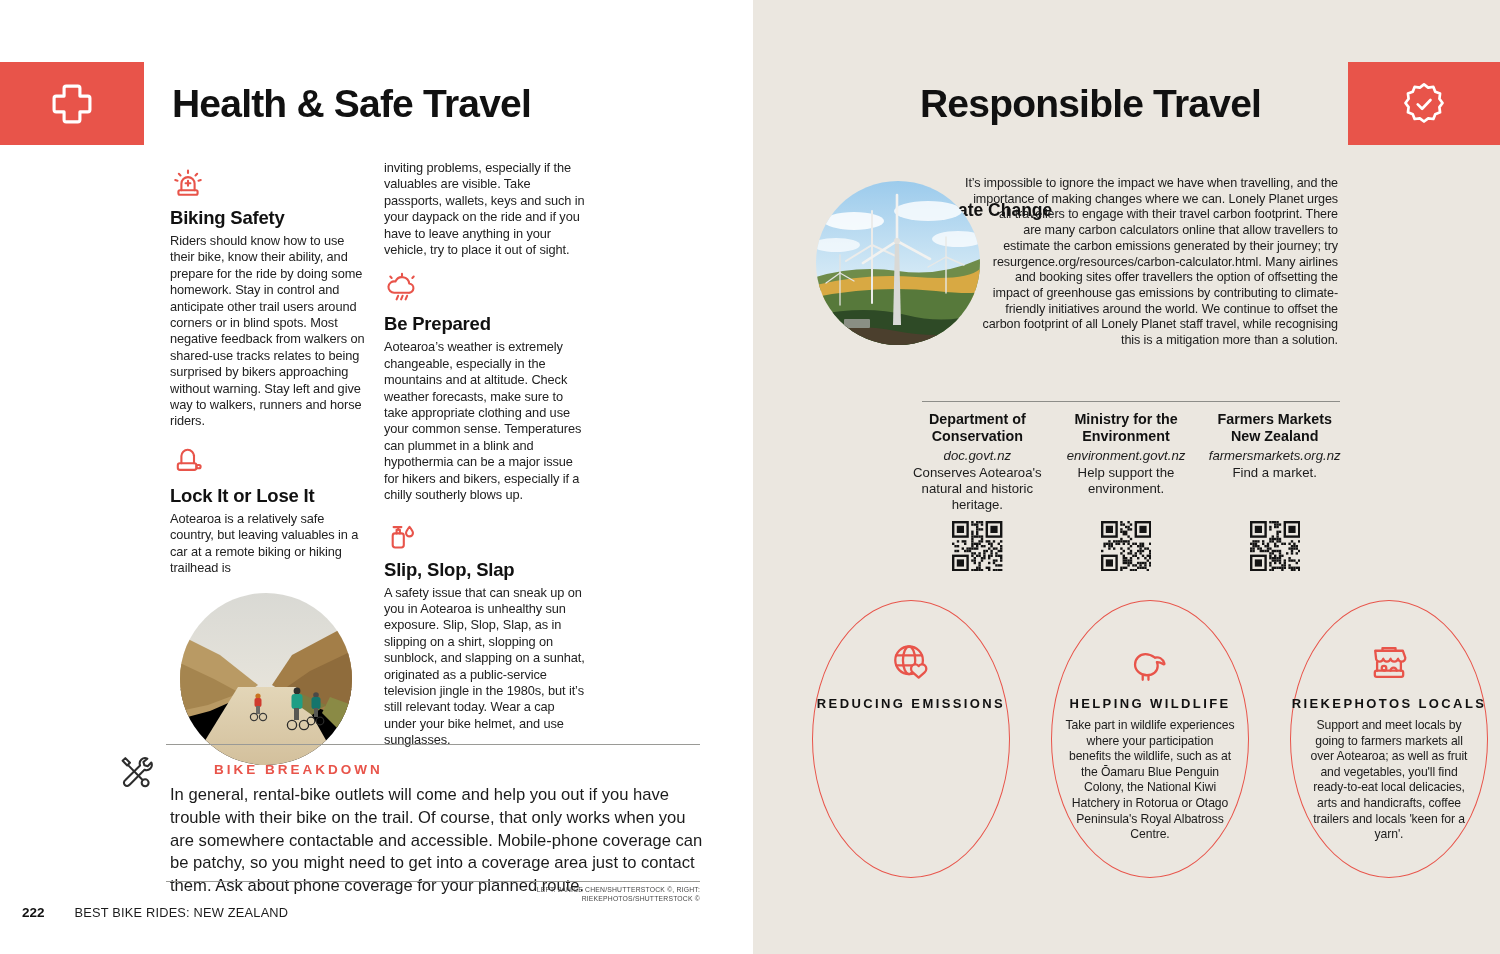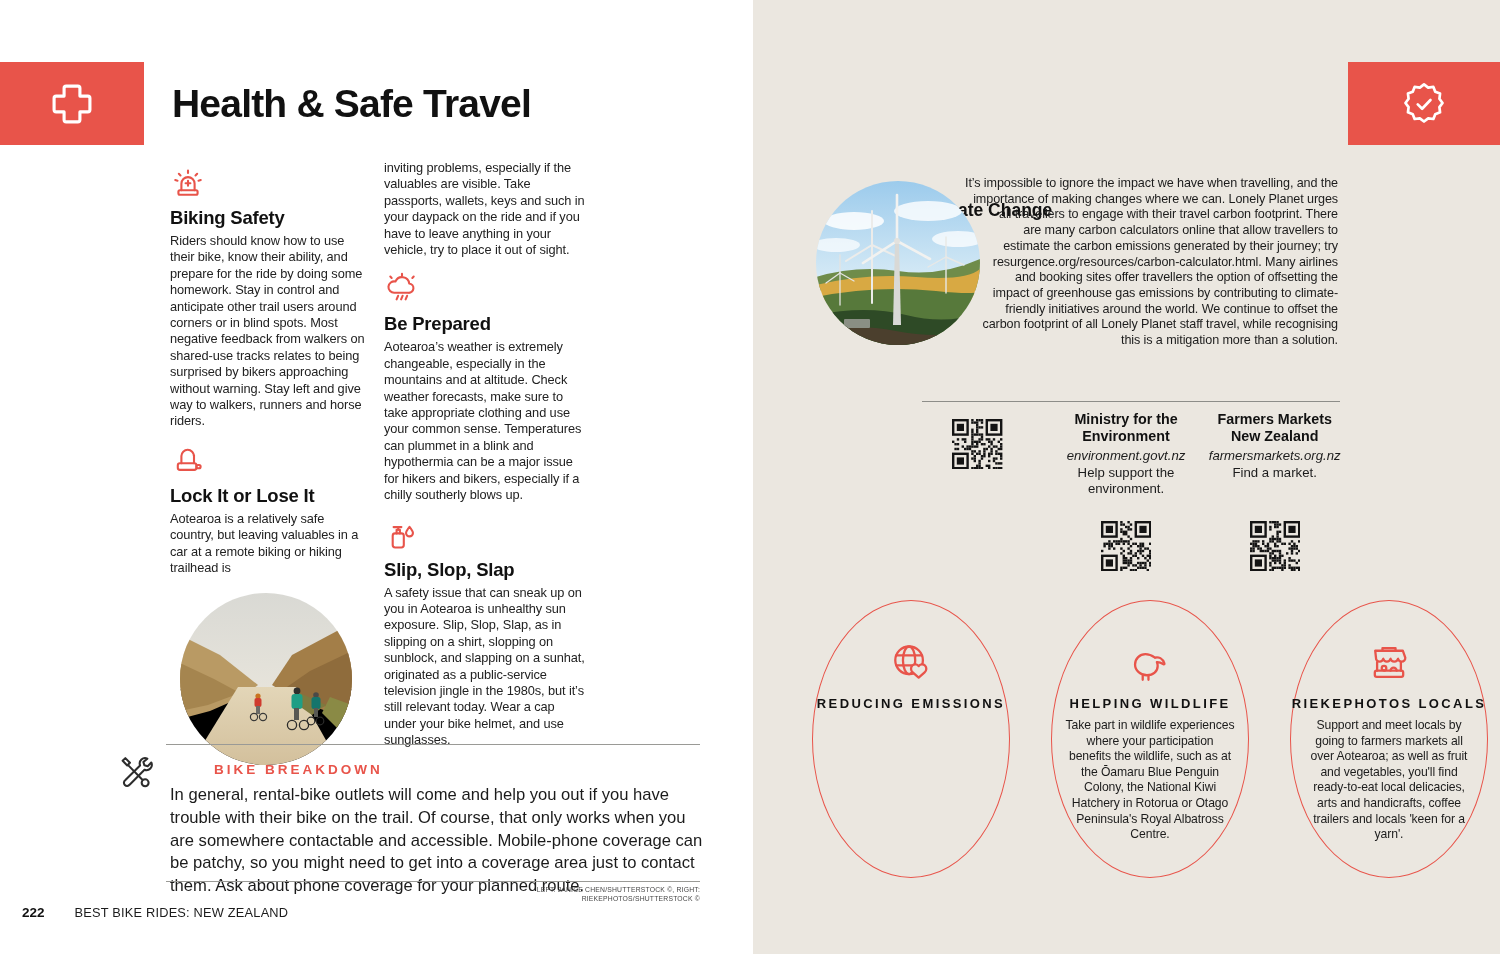--- a/index.html
+++ b/index.html
@@ -192,20 +192,21 @@
 
   <div class="abs red-block rp-block">
     <span>
       <svg width="50" height="50" viewBox="0 0 24 24" fill="none" stroke="#ffffff" stroke-width="1.3" stroke-linecap="round" stroke-linejoin="round">
         <path d="M12 2.6l2 1.5 2.5-.3.9 2.3 2.3.9-.3 2.5 1.5 2-1.5 2 .3 2.5-2.3.9-.9 2.3-2.5-.3-2 1.5-2-1.5-2.5.3-.9-2.3-2.3-.9.3-2.5-1.5-2 1.5-2-.3-2.5 2.3-.9.9-2.3 2.5.3z"></path>
         <path d="M9 12.2l2.1 2.1 4-4.2"></path>
       </svg>
     </span>
   </div>
 
+  <div class="abs page-title rp-title">Responsible Travel</div>
   <div class="abs cc-head">Climate Change</div>
 
   <div class="abs cc-flow">
     <div class="wind-circle">
       <svg width="164" height="164" viewBox="0 0 164 164">
         <defs>
           <linearGradient id="skyR" x1="0" y1="0" x2="0" y2="1">
             <stop offset="0" stop-color="#9ccbec"></stop>
               <stop offset="1" stop-color="#ddeef7"></stop>
           </linearGradient>
@@ -251,20 +252,25 @@
         <circle cx="81" cy="60" r="3" fill="#e2e2df"></circle>
       </svg>
     </div>
     <span>It’s impossible to ignore the impact we have when travelling, and the importance of making changes where we can. Lonely Planet urges all travellers to engage with their travel carbon footprint. There are many carbon calculators online that allow travellers to estimate the carbon emissions generated by their journey; try resurgence.org/resources/carbon-calculator.html. Many airlines and booking sites offer travellers the option of offsetting the impact of greenhouse gas emissions by contributing to climate-friendly initiatives around the world. We continue to offset the carbon footprint of all Lonely Planet staff travel, while recognising this is a mitigation more than a solution.</span>
   </div>
 
   <div class="abs rule rule-r1"></div>
 
   <div class="abs directory">
     <div class="dir-col">
+      <div class="dir-top">
+        <div class="dir-name">Department of Conservation</div>
+        <div class="dir-url">doc.govt.nz</div>
+        <div class="dir-desc">Conserves Aotearoa's natural and historic heritage.</div>
+      </div>
       <div class="qr">
           <svg width="50.4" height="50.4" viewBox="0 0 50.4 50.4">
             <rect x="19.2" y="0" width="2.4" height="2.4" fill="#141414"></rect>
             <rect x="24" y="0" width="2.4" height="2.4" fill="#141414"></rect>
             <rect x="26.4" y="0" width="2.4" height="2.4" fill="#141414"></rect>
             <rect x="28.799999999999997" y="0" width="2.4" height="2.4" fill="#141414"></rect>
             <rect x="19.2" y="2.4" width="2.4" height="2.4" fill="#141414"></rect>
             <rect x="21.599999999999998" y="2.4" width="2.4" height="2.4" fill="#141414"></rect>
             <rect x="24" y="2.4" width="2.4" height="2.4" fill="#141414"></rect>
             <rect x="28.799999999999997" y="2.4" width="2.4" height="2.4" fill="#141414"></rect>

